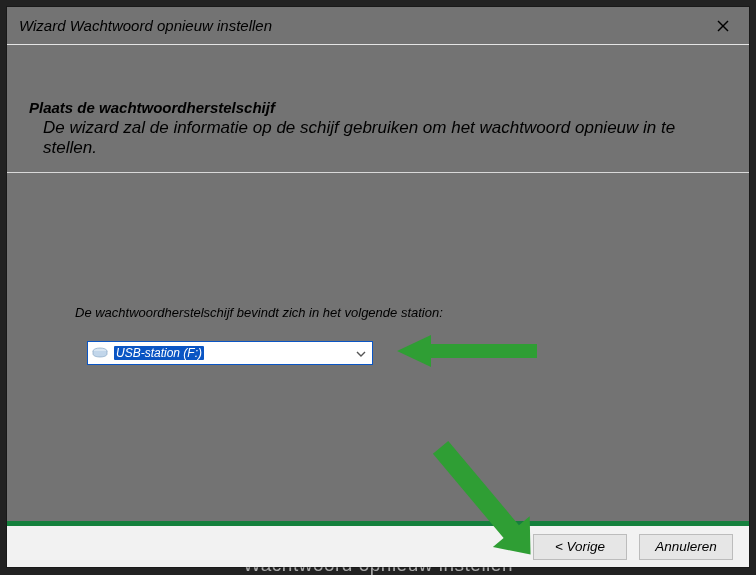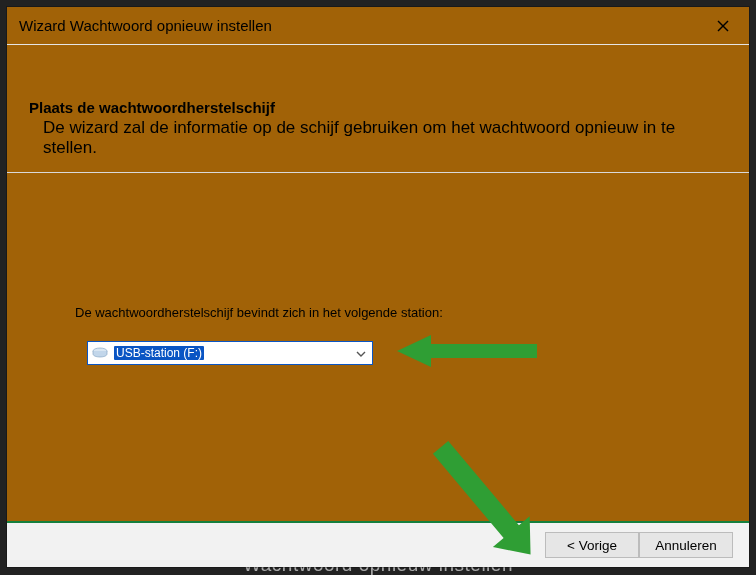--- a/index.html
+++ b/index.html
@@ -6,24 +6,25 @@
     html, body { width: 756px; height: 575px; overflow: hidden; font-family: "Segoe UI", Tahoma, sans-serif; }
     .backdrop {
       width: 756px; height: 575px;
       background: #222;
       position: relative;
     }
     .window {
       position: absolute;
       top: 7px; left: 7px;
       width: 742px; height: 560px;
-      background: #a16207;
+      background: #737373;
       box-shadow: 0 0 0 1px rgba(0,0,0,.25);
       display: flex;
       flex-direction: column;
+      font-style: italic;
     }
     .titlebar {
       height: 38px;
       padding: 0 6px 0 12px;
       display: flex;
       align-items: center;
       justify-content: space-between;
       font-size: 15px;
       color: #000;
       border-bottom: 1px solid #e5e5e5;
@@ -87,25 +88,26 @@
       padding: 0 2px;
       border-radius: 1px;
     }
     .combo .chev {
       margin-left: auto;
       margin-right: 6px;
       color: #555;
     }
     .footer {
       height: 46px;
-      border-top: 2px solid #15803d;
+      border-top: 5px solid #15803d;
       background: #f2f2f2;
       display: flex;
       align-items: center;
       justify-content: flex-end;
+      gap: 12px;
       padding: 0 16px;
     }
     .btn {
       min-width: 94px;
       height: 26px;
       background: #e6e6e6;
       border: 1px solid #bcbcbc;
       font-size: 13.5px;
       color: #000;
       padding: 0 14px;

